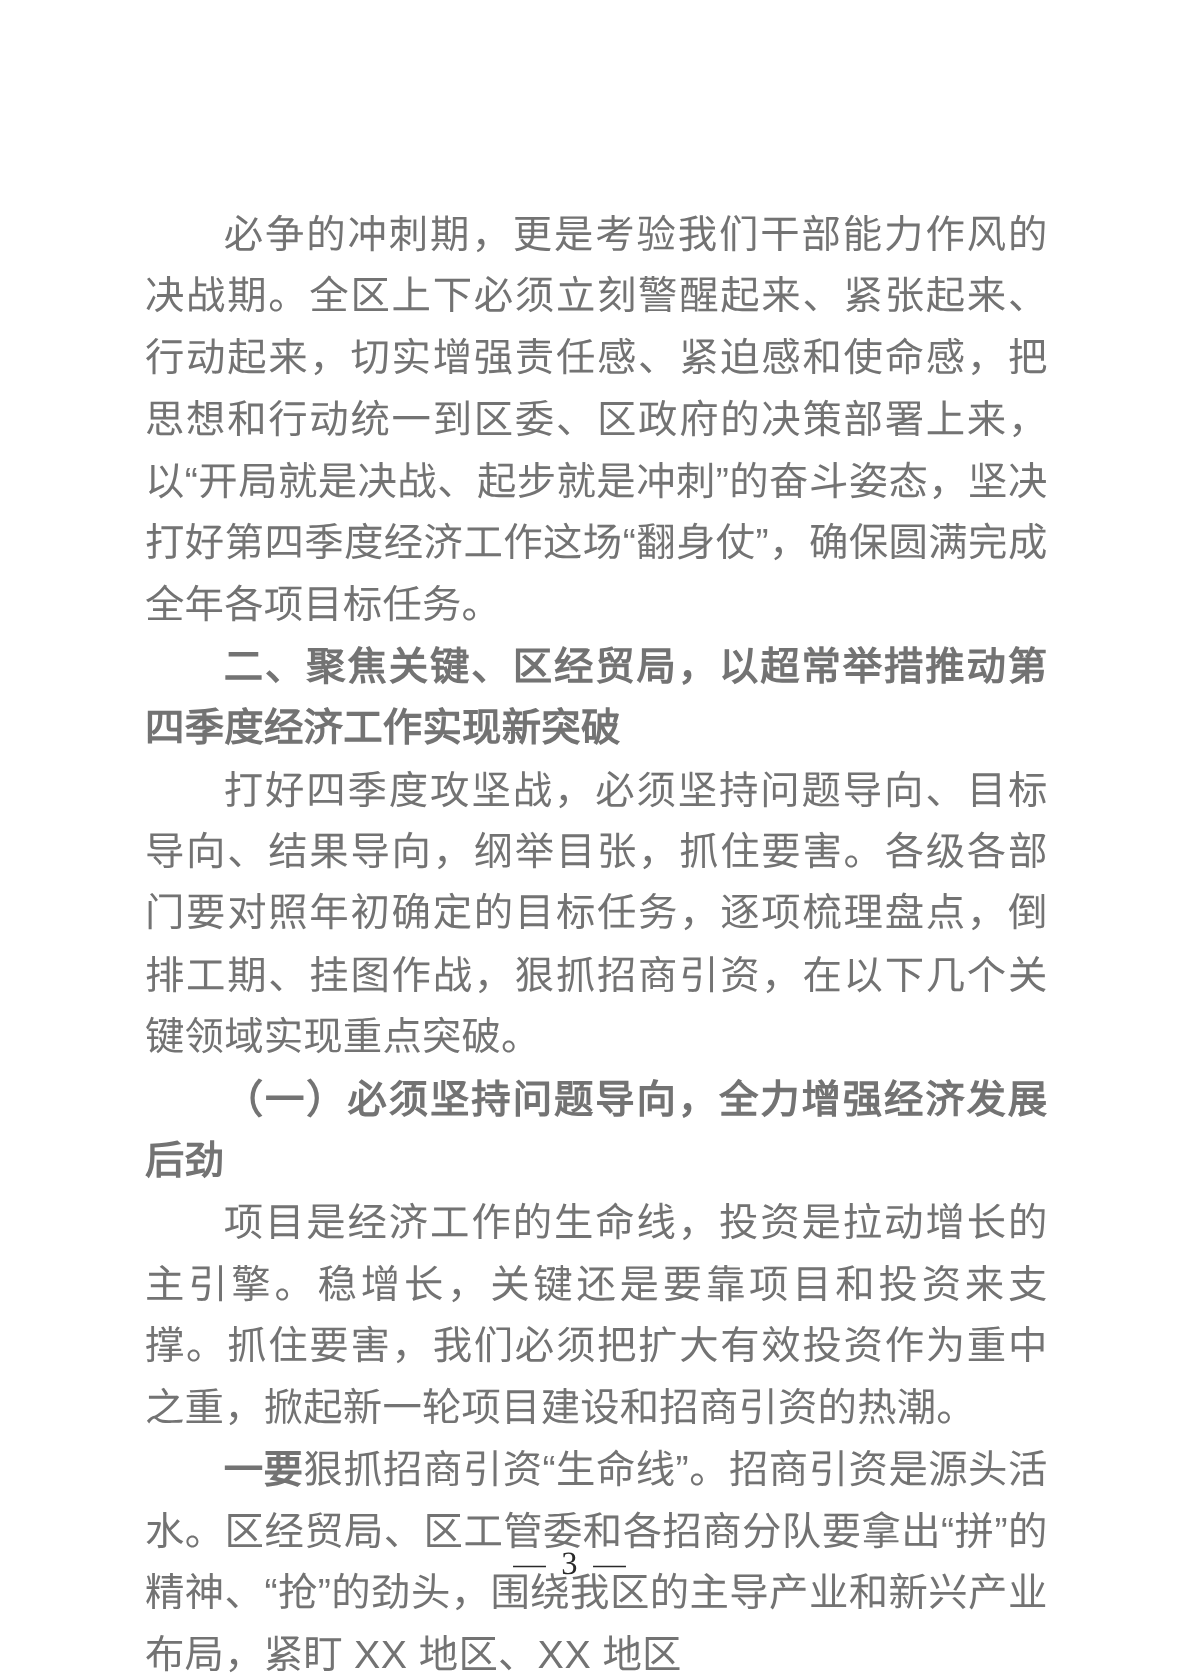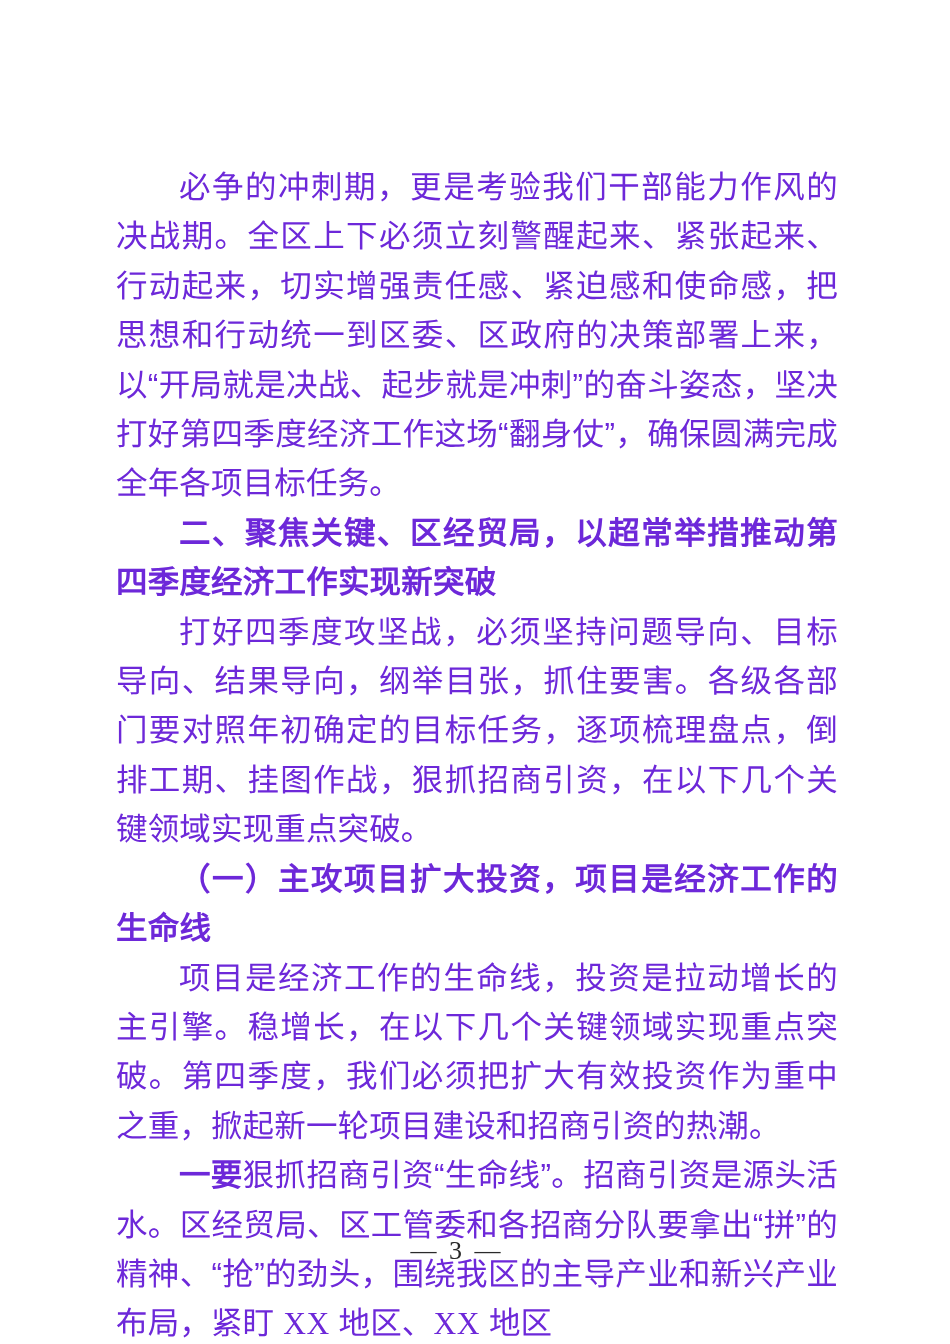--- a/index.html
+++ b/index.html
@@ -25,21 +25,21 @@
     width: 722px;
   }
 
   
   .para,
   .heading,
   .subheading {
     font-family: "Liberation Sans", "DejaVu Sans", sans-serif;
     font-size: 31.5px;
     line-height: 49.4px;
-    color: #6d28d9;
+    color: #737373;
     margin: 0;
     text-align: justify;
     text-justify: inter-character;
     text-align-last: left;
     letter-spacing: 0.15px;
     word-break: break-all;
     -webkit-font-smoothing: antialiased;
   }
 
   .para {
@@ -57,21 +57,21 @@
     text-indent: 63px;
     font-weight: 700;
     letter-spacing: 0.2px;
   }
 
   .lead {
     font-weight: 700;
   }
 
   .latin {
-    font-family: Liberation Serif, serif;
+    font-family: Liberation Sans, sans-serif;
     letter-spacing: 0.5px;
   }
 
   
   .page-footer {
     position: absolute;
     left: 0;
     top: 1236px;
     width: 950px;
     text-align: center;
@@ -93,23 +93,23 @@
 <div class="page">
 
   <div class="content">
 
     <p class="para">必争的冲刺期，更是考验我们干部能力作风的决战期。全区上下必须立刻警醒起来、紧张起来、行动起来，切实增强责任感、紧迫感和使命感，把思想和行动统一到区委、区政府的决策部署上来，以“开局就是决战、起步就是冲刺”的奋斗姿态，坚决打好第四季度经济工作这场“翻身仗”，确保圆满完成全年各项目标任务。</p>
 
     <p class="heading">二、聚焦关键、区经贸局，以超常举措推动第四季度经济工作实现新突破</p>
 
     <p class="para">打好四季度攻坚战，必须坚持问题导向、目标导向、结果导向，纲举目张，抓住要害。各级各部门要对照年初确定的目标任务，逐项梳理盘点，倒排工期、挂图作战，狠抓招商引资，在以下几个关键领域实现重点突破。</p>
 
-    <p class="subheading">（一）主攻项目扩大投资，项目是经济工作的生命线</p>
+    <p class="subheading">（一）必须坚持问题导向，全力增强经济发展后劲</p>
 
-    <p class="para">项目是经济工作的生命线，投资是拉动增长的主引擎。稳增长，在以下几个关键领域实现重点突破。第四季度，我们必须把扩大有效投资作为重中之重，掀起新一轮项目建设和招商引资的热潮。</p>
+    <p class="para">项目是经济工作的生命线，投资是拉动增长的主引擎。稳增长，关键还是要靠项目和投资来支撑。抓住要害，我们必须把扩大有效投资作为重中之重，掀起新一轮项目建设和招商引资的热潮。</p>
 
     <p class="para"><span class="lead">一要</span><span>狠抓招商引资“生命线”。招商引资是源头活水。区经贸局、区工管委和各招商分队要拿出“拼”的精神、“抢”的劲头，围绕我区的主导产业和新兴产业布局，紧盯 </span><span class="latin">XX</span><span> 地区、</span><span class="latin">XX</span><span> 地区</span></p>
 
   </div>
 
   <div class="page-footer">
     <span class="page-number">— 3 —</span>
   </div>
 
 </div>

